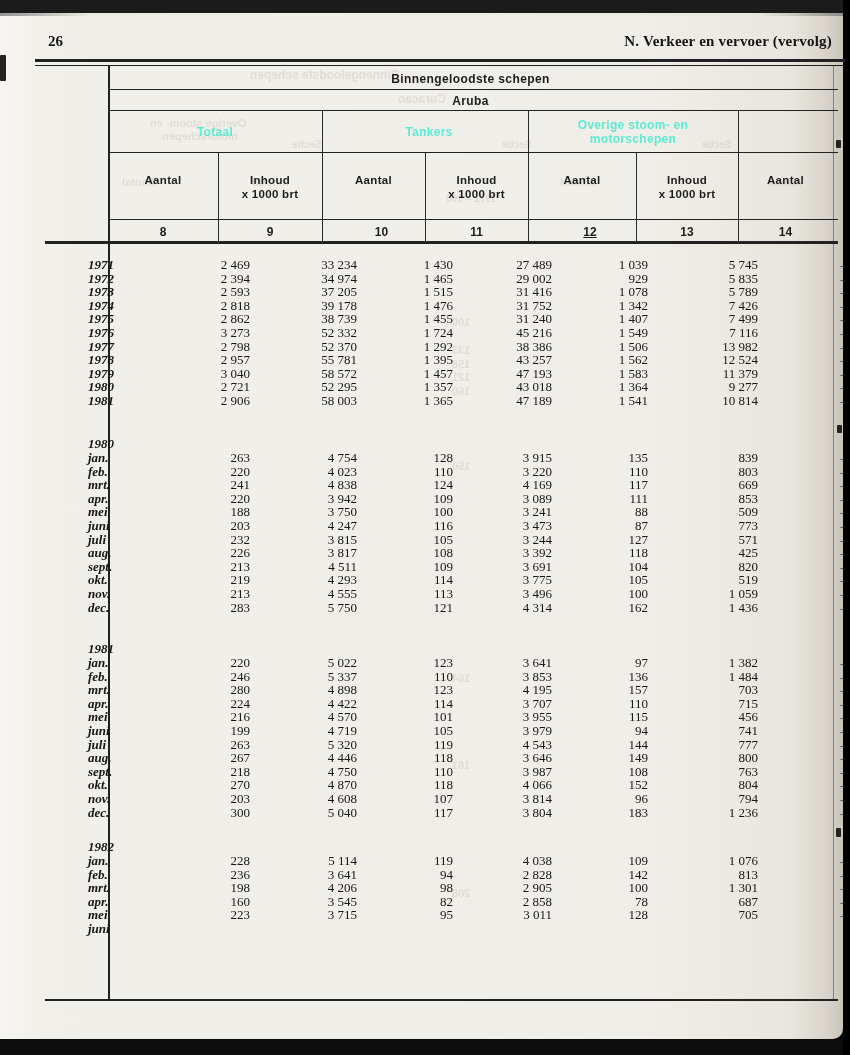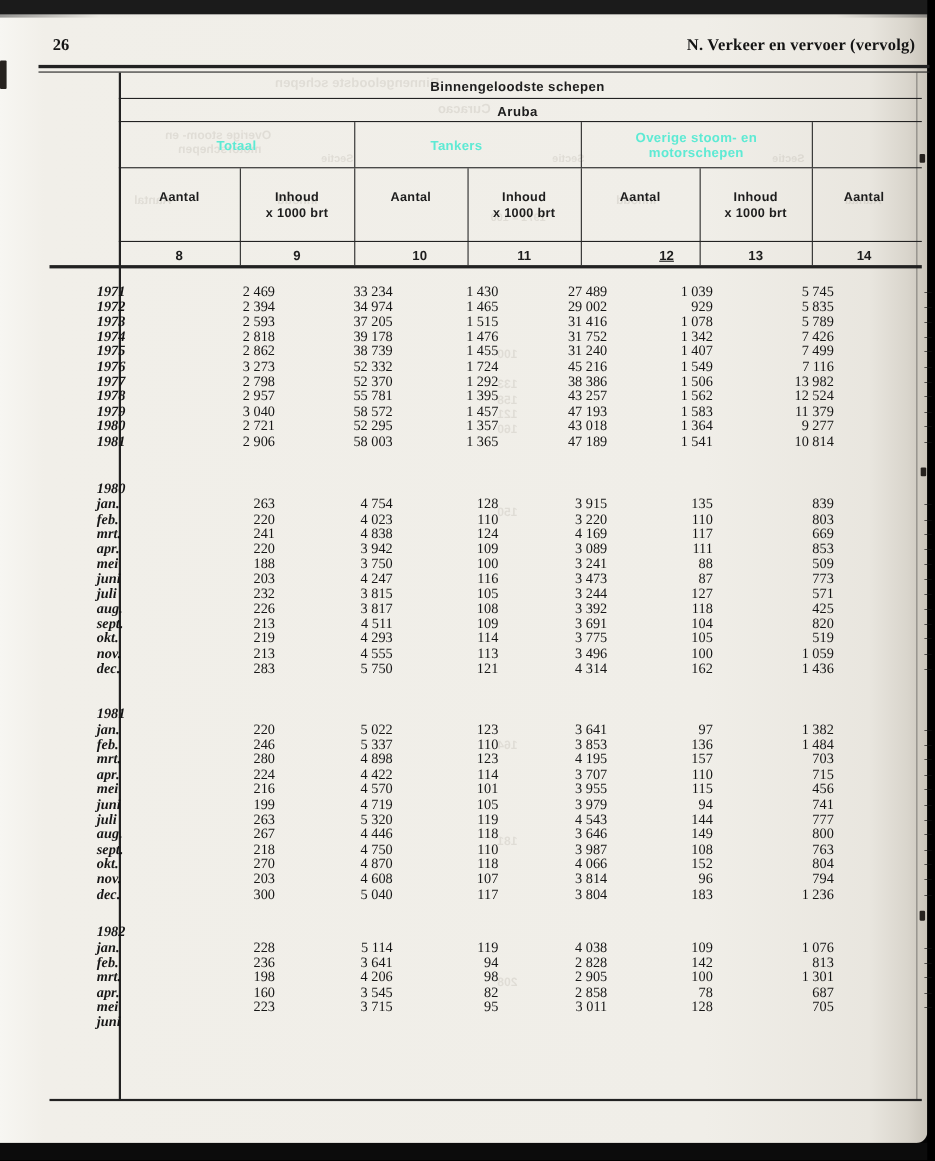--- a/index.html
+++ b/index.html
@@ -95,40 +95,40 @@
   <div class="rule" style="left:108px;top:219px;width:730px;height:1px;"></div>
   <div class="rule" style="left:45px;top:241px;width:793px;height:3px;"></div>
   <div class="rule" style="left:45px;top:999px;width:793px;height:2px;"></div>
   <div class="rule" style="left:108px;top:66px;width:2px;height:934px;"></div>
   <div class="rule" style="left:833px;top:66px;width:1px;height:934px;opacity:.45;"></div>
 
   <div class="t-title sans">Binnengeloodste schepen</div>
   <div class="t-sub sans">Aruba</div>
 
   <div class="grp sans" style="left:108px;width:214px;white-space:pre-line;">Totaal</div>
-  <div class="grp sans" style="left:312px;width:206px;white-space:pre-line;">Tankers</div>
+  <div class="grp sans" style="left:326px;width:206px;white-space:pre-line;">Tankers</div>
   <div class="grp sans" style="left:528px;width:210px;white-space:pre-line;">Overige stoom- en
 motorschepen</div>
 
   <div class="colh sans" style="left:108px;width:110px;">Aantal</div>
   <div class="colh sans" style="left:218px;width:104px;">Inhoud
 x 1000 brt</div>
   <div class="colh sans" style="left:322px;width:103px;">Aantal</div>
   <div class="colh sans" style="left:425px;width:103px;">Inhoud
 x 1000 brt</div>
   <div class="colh sans" style="left:528px;width:108px;">Aantal</div>
   <div class="colh sans" style="left:636px;width:102px;">Inhoud
 x 1000 brt</div>
   <div class="colh sans" style="left:738px;width:95px;">Aantal</div>
 
   <div class="coln sans" style="left:108px;width:110px;">8</div>
   <div class="coln sans" style="left:218px;width:104px;">9</div>
   <div class="coln sans" style="left:330px;width:103px;">10</div>
   <div class="coln sans" style="left:425px;width:103px;">11</div>
-  <div class="coln sans" style="left:552px;width:108px;text-decoration:underline;">12</div>
+  <div class="coln sans" style="left:536px;width:108px;text-decoration:underline;">12</div>
   <div class="coln sans" style="left:636px;width:102px;">13</div>
   <div class="coln sans" style="left:738px;width:95px;">14</div>
 
   <div class="vsep" style="left:322px;top:111px;height:41px;"></div>
   <div class="vsep" style="left:528px;top:111px;height:41px;"></div>
   <div class="vsep" style="left:738px;top:111px;height:41px;"></div>
 
   <div class="vsep" style="left:218px;top:153px;height:88px;"></div>
   <div class="vsep" style="left:322px;top:153px;height:88px;"></div>
   <div class="vsep" style="left:425px;top:153px;height:88px;"></div>

